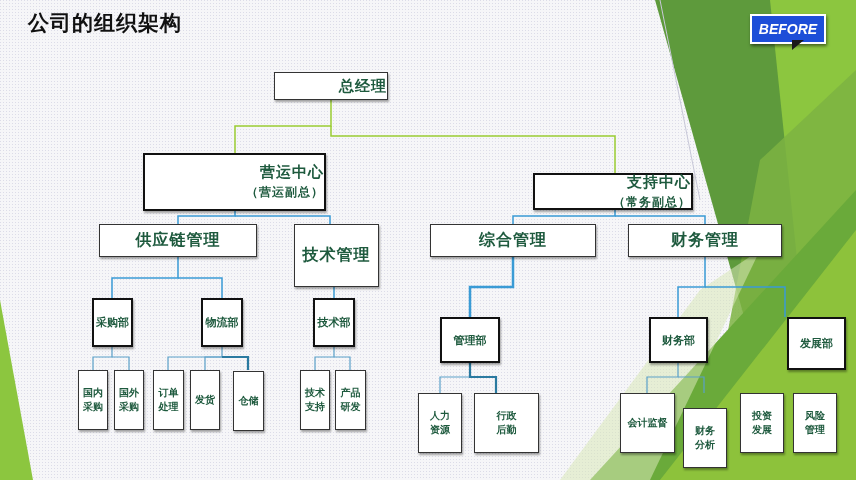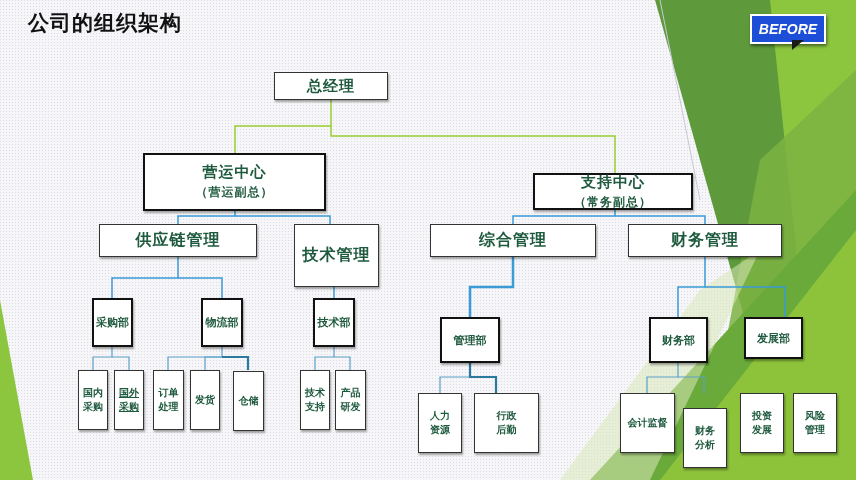--- a/index.html
+++ b/index.html
@@ -4,21 +4,21 @@
 <style>
   html,body{margin:0;padding:0;}
   body{width:856px;height:480px;position:relative;overflow:hidden;background:#f4f4f6;font-family:"DejaVu Sans","Liberation Sans",sans-serif;}
   .bg{position:absolute;left:0;top:0;width:856px;height:480px;}
   .title{position:absolute;left:28px;top:9px;font-size:21px;font-weight:bold;color:#111;letter-spacing:1px;}
   .badge{position:absolute;left:750px;top:14px;width:72px;height:26px;background:#1d4ed8;border:2px solid #fff;box-shadow:1px 2px 3px rgba(0,0,0,.5);color:#fff;font-family:"Liberation Sans",sans-serif;font-weight:bold;font-size:14px;text-align:center;line-height:26px;font-style:italic;}
   .badge-tail{position:absolute;left:792px;top:40px;width:0;height:0;border-left:0 solid transparent;border-right:12px solid transparent;border-top:10px solid #1a1a1a;}
   .lines{position:absolute;left:0;top:0;width:856px;height:480px;}
   .box{position:absolute;box-sizing:border-box;background:#fff;border:1.5px solid #333;box-shadow:1px 2px 2px rgba(0,0,0,.35);color:#1e5a3e;font-weight:bold;display:flex;flex-direction:column;align-items:center;justify-content:center;text-align:center;}
   .thick{border:2.5px solid #111;}
-  .l1{font-size:15px;letter-spacing:1px;}
+  .l1{font-size:15px;letter-spacing:1px;align-items:flex-end;}
   .l2{font-size:16px;letter-spacing:1px;}
   .l3{font-size:11px;}
   .l4{font-size:10px;line-height:14px;}
   .sub{font-size:12px;font-weight:bold;margin-top:2px;}
 </style>
 </head>
 <body>
 
 <svg class="bg" viewBox="0 0 856 480">
   <defs>
@@ -108,29 +108,29 @@
 </div>
 <div class="box thick l3" style="left:313px;top:298px;width:42px;height:49px;">
   <span>技术部</span>
 </div>
 <div class="box thick l3" style="left:440px;top:317px;width:60px;height:46px;">
   <span>管理部</span>
 </div>
 <div class="box thick l3" style="left:649px;top:317px;width:59px;height:46px;">
   <span>财务部</span>
 </div>
-<div class="box thick l3" style="left:744px;top:317px;width:59px;height:42px;">
+<div class="box thick l3" style="left:787px;top:317px;width:59px;height:53px;">
   <span>发展部</span>
 </div>
 
 <div class="box l4" style="left:78px;top:370px;width:30px;height:60px;">
   <span>国内</span>
   <span>采购</span>
 </div>
-<div class="box l4" style="left:114px;top:370px;width:30px;height:60px;text-decoration:underline;">
+<div class="box l4" style="left:114px;top:370px;width:30px;height:60px;">
   <span>国外</span>
   <span>采购</span>
 </div>
 <div class="box l4" style="left:153px;top:370px;width:31px;height:60px;">
   <span>订单</span>
   <span>处理</span>
 </div>
 <div class="box l4" style="left:190px;top:370px;width:30px;height:60px;">
   <span>发货</span>
 </div>

